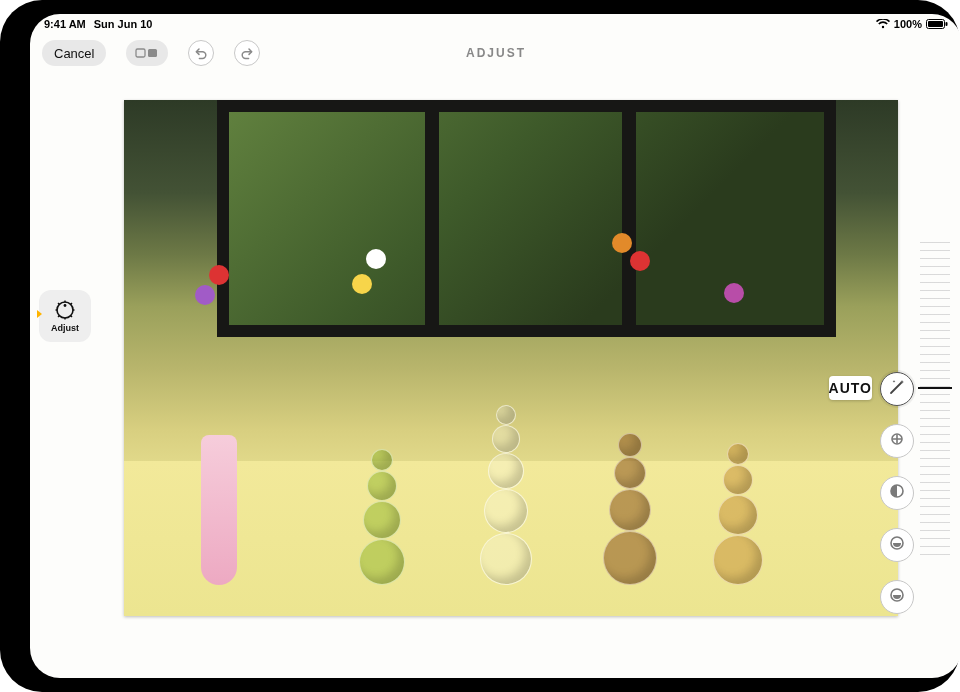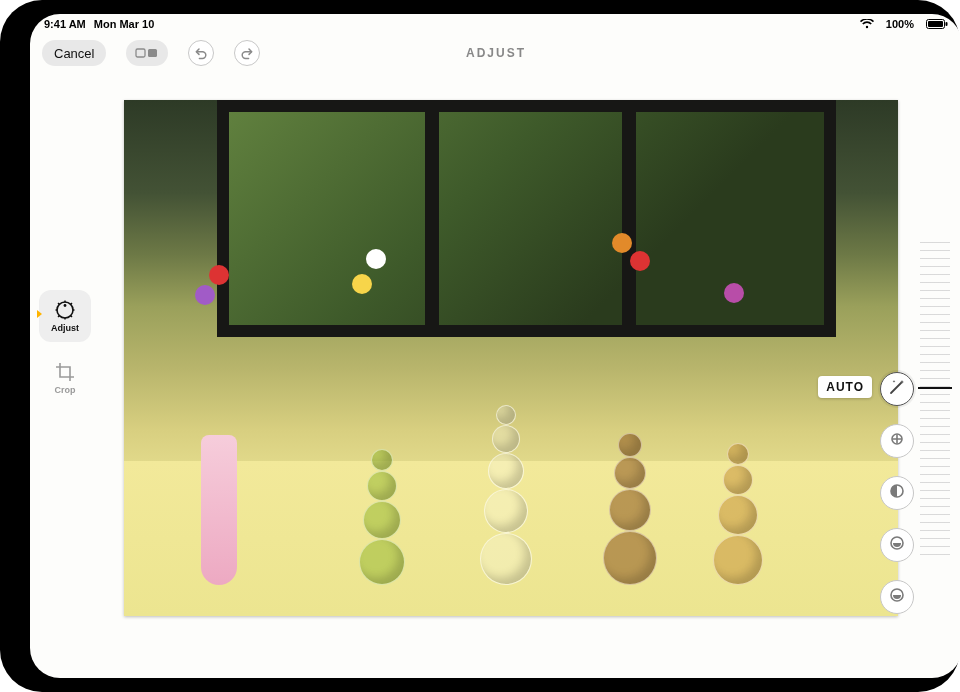--- a/index.html
+++ b/index.html
@@ -33,21 +33,21 @@
     height: 20px;
     display: flex;
     align-items: center;
     justify-content: space-between;
     padding: 0 14px;
     font-size: 11px;
     font-weight: 600;
     color: #000;
   }
   .statusbar .left { display: flex; gap: 8px; }
-  .statusbar .right { display: flex; align-items: center; gap: 12px; }
+  .statusbar .right { display: flex; align-items: center; gap: 4px; }
   .wifi-icon svg, .batt-icon svg { display: block; }
   
   .toolbar {
     height: 38px;
     display: flex;
     align-items: center;
     padding: 0 12px;
     position: relative;
   }
   .tb-left, .tb-right { display: flex; align-items: center; gap: 20px; }
@@ -250,24 +250,24 @@
   .adj-btn.active {
     border-color: #555;
     box-shadow: 0 0 0 2px rgba(0,0,0,0.06);
   }
   .auto-chip {
     position: absolute;
     right: 90px;
     top: 304px;
     background: #fff;
     color: #111;
-    font-size: 12px;
+    font-size: 14px;
     font-weight: 700;
     letter-spacing: 1px;
-    padding: 4px 8px;
+    padding: 4px 0;
     border-radius: 4px;
     box-shadow: 0 1px 3px rgba(0,0,0,.2);
   }
   
   .ruler {
     position: absolute;
     right: 12px;
     top: 170px;
     bottom: 120px;
     width: 30px;
@@ -294,21 +294,21 @@
 </style>
 </head>
 <body>
 
 <div class="device">
   <div class="screen">
 
     <div class="statusbar">
       <div class="left">
         <span>9:41 AM</span>
-        <span>Mon Mar 10</span>
+        <span>Sun Jun 10</span>
       </div>
       <div class="right">
         <span class="wifi-icon">
           <svg width="14" height="10" viewBox="0 0 14 10">
               <path d="M7 9.2a1.2 1.2 0 100-2.4 1.2 1.2 0 000 2.4zM3.4 5.6a5 5 0 017.2 0l1.2-1.2a6.7 6.7 0 00-9.6 0l1.2 1.2zM1 3.2a8.5 8.5 0 0112 0L14 2A10.3 10.3 0 000 2l1 1.2z" fill="currentColor"></path>
             </svg>
         </span>
         <span>100%</span>
         <span class="batt-icon">
           <svg width="22" height="10" viewBox="0 0 22 10">
@@ -419,28 +419,20 @@
                   <line x1="4" y1="4" x2="5.3" y2="5.3"></line>
                   <line x1="16.7" y1="16.7" x2="18" y2="18"></line>
                   <line x1="4" y1="18" x2="5.3" y2="16.7"></line>
                   <line x1="16.7" y1="5.3" x2="18" y2="4"></line>
                 </g>
                 <circle cx="11" cy="6.5" r="1.4" fill="#111"></circle>
               </svg>
           </div>
           <span>Adjust</span>
         </div>
-        <div class="side-tool">
-          <div class="ico">
-            <svg width="22" height="22" viewBox="0 0 22 22">
-                <path d="M6 2v14h14M2 6h14v14" fill="none" stroke="#9a9a9a" stroke-width="1.6"></path>
-              </svg>
-          </div>
-          <span>Crop</span>
-        </div>
       </div>
 
       <div class="auto-chip">AUTO</div>
 
       <div class="adjust-col">
         <div class="adj-btn active">
           <span>
             <svg width="18" height="18" viewBox="0 0 18 18">
                 <path d="M3 15L13 5" stroke="#444" stroke-width="1.8" stroke-linecap="round"></path>
                 <path d="M14 2l.6 1.4L16 4l-1.4.6L14 6l-.6-1.4L12 4l1.4-.6L14 2zM6 2l.4 1L7.4 3.4 6.4 3.8 6 4.8 5.6 3.8 4.6 3.4 5.6 3 6 2z" fill="#444"></path>

